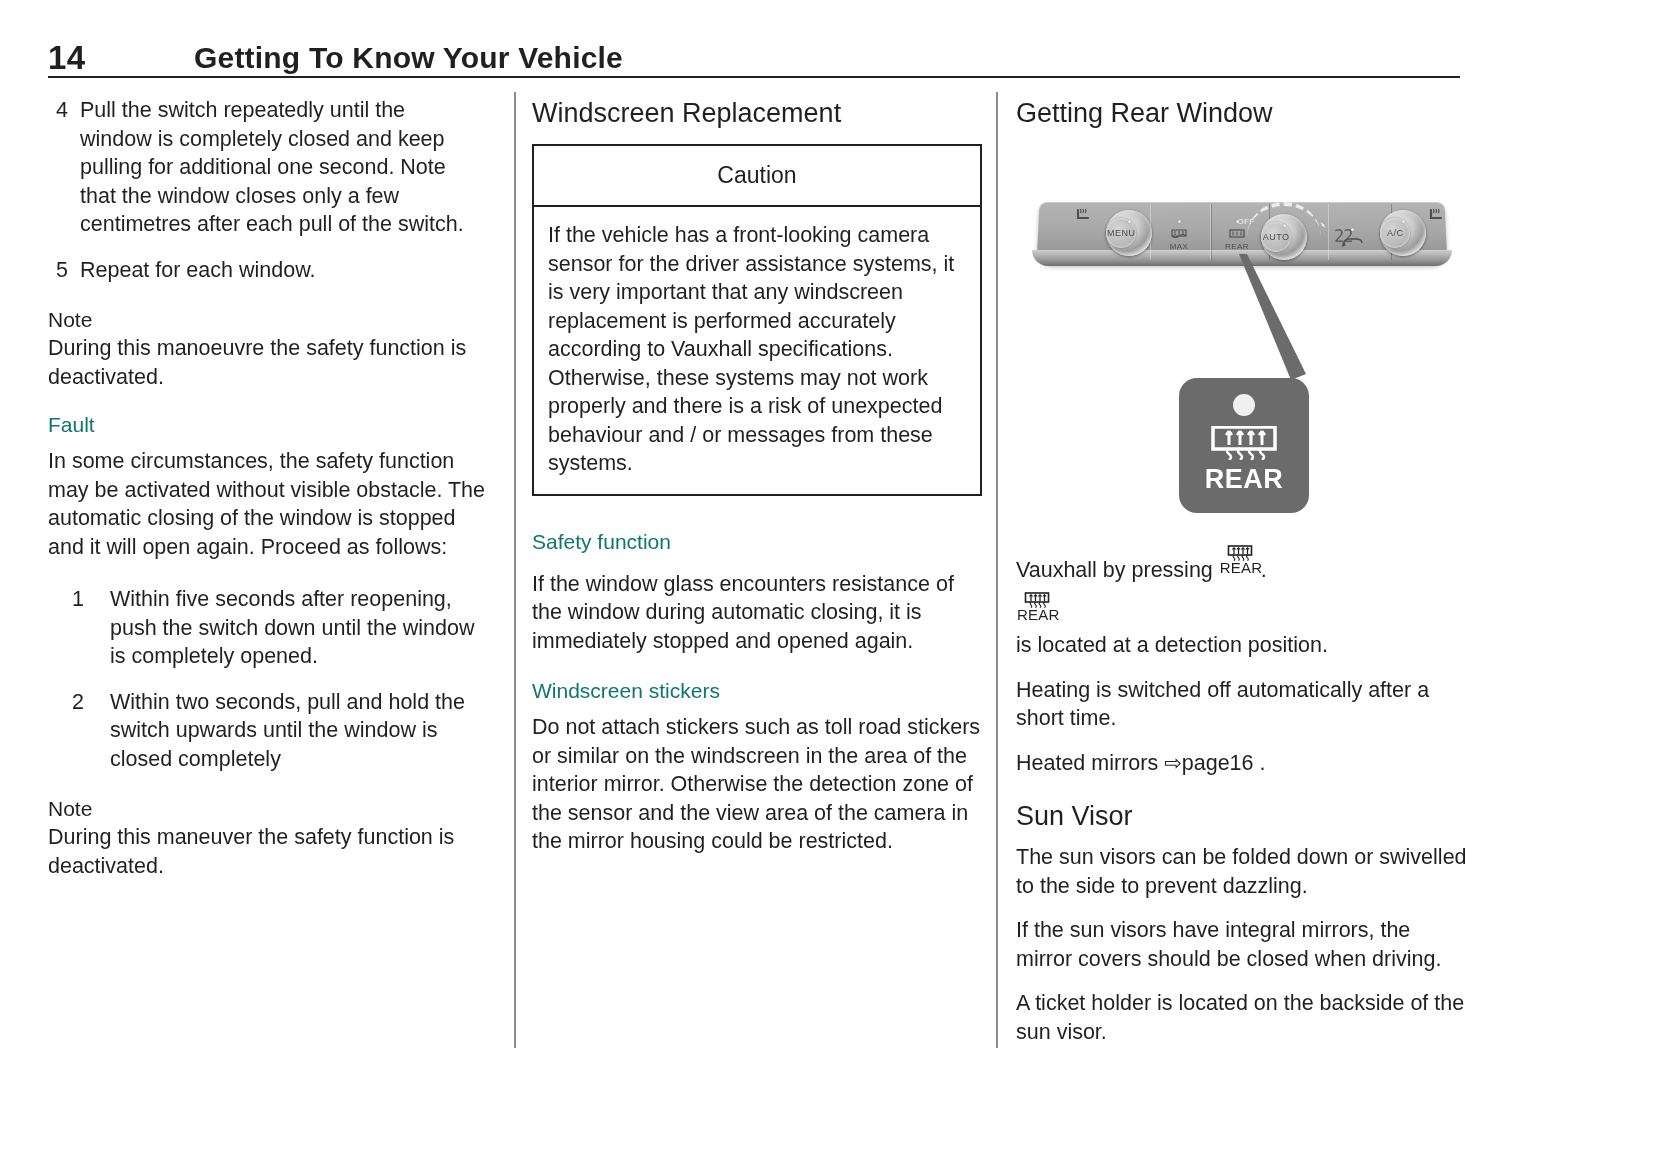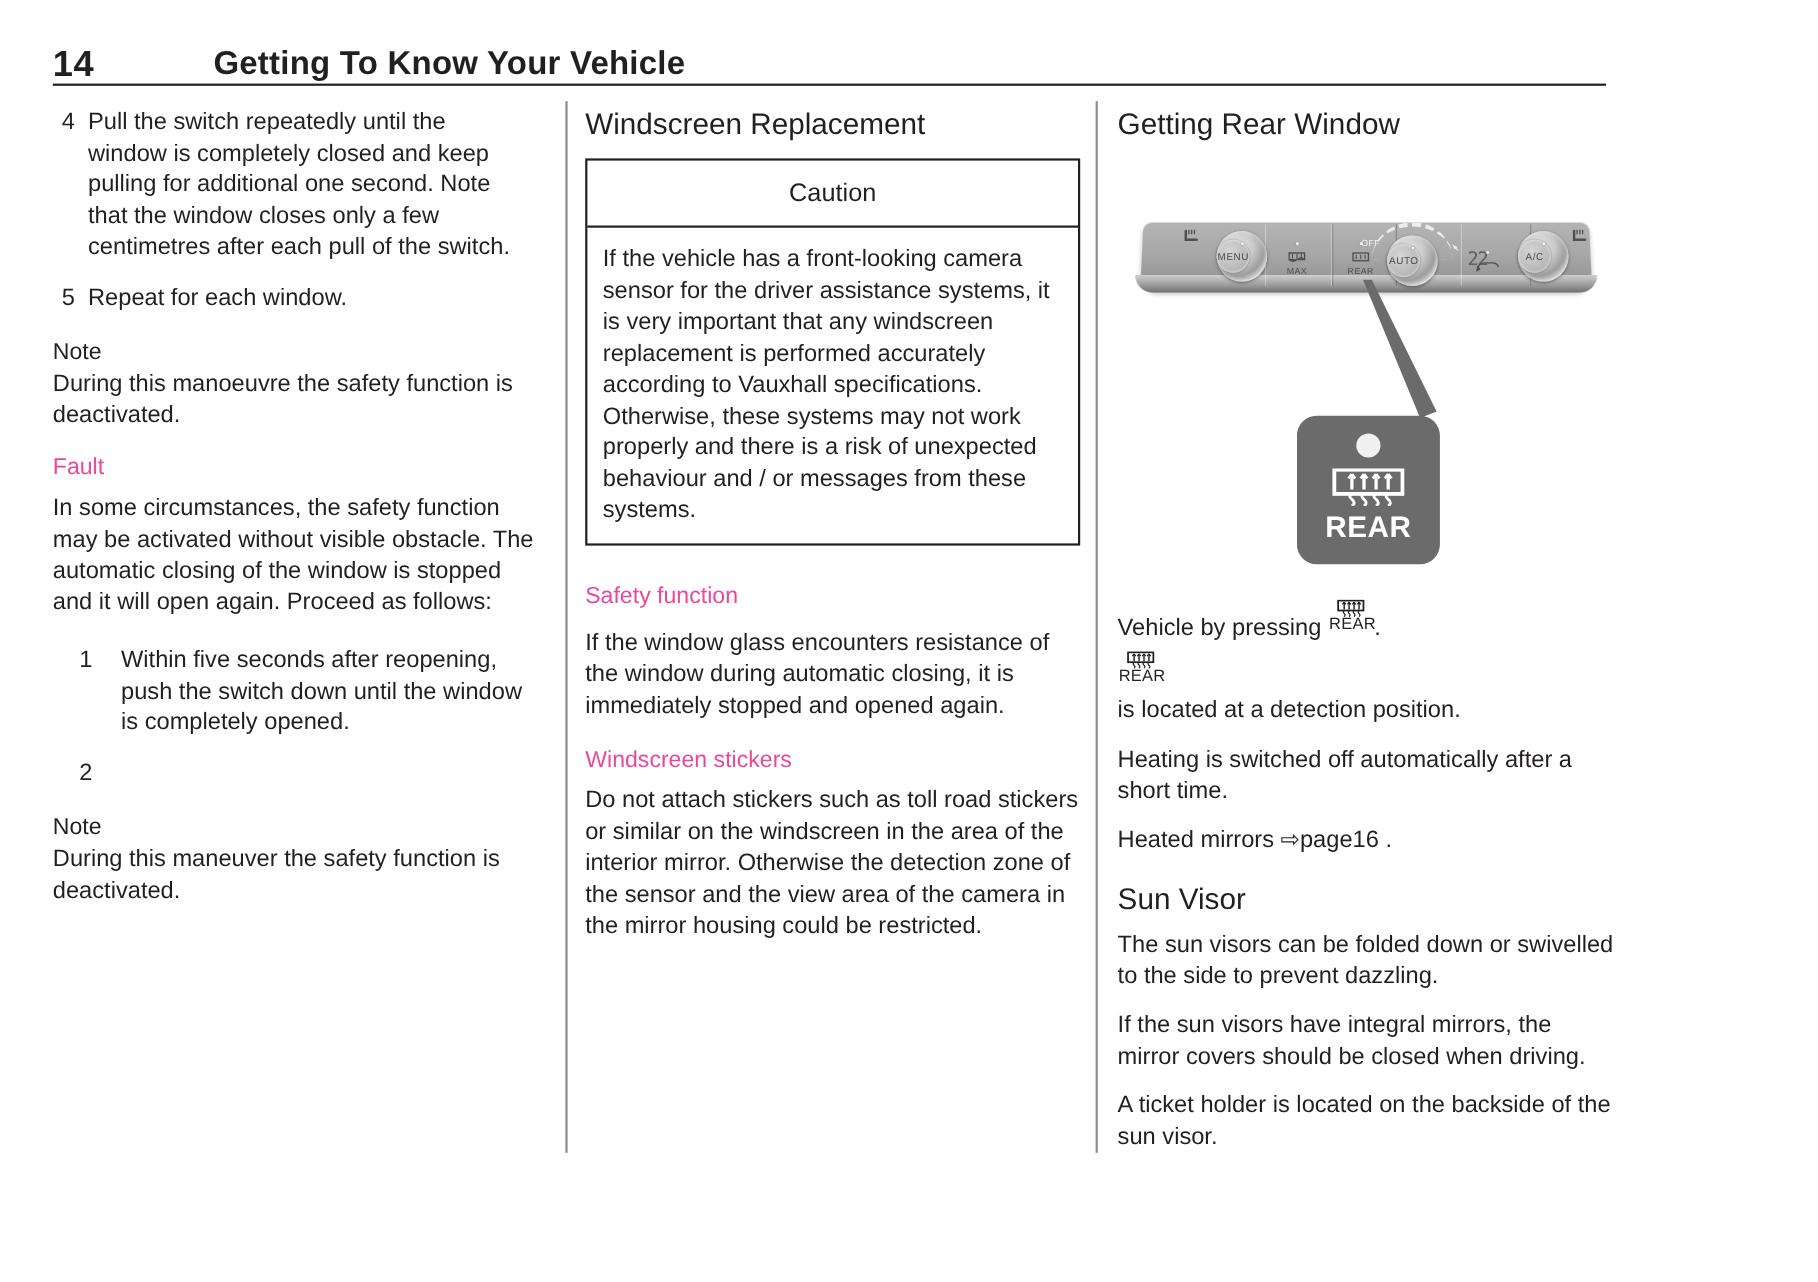--- a/index.html
+++ b/index.html
@@ -81,21 +81,21 @@
     font-weight: 400;
     margin: 0 0 14px 0;
     line-height: 34px;
     color: #231f20;
   }
   h3.sub-title {
     font-size: 21px;
     font-weight: 400;
     margin: 32px 0 8px 0;
     line-height: 28px;
-    color: #ec4899;
+    color: #0f766e;
   }
   h3.note-title {
     font-size: 21px;
     font-weight: 400;
     margin: 22px 0 0 0;
     line-height: 28px;
     color: #231f20;
   }
   p.body-text {
     font-size: 21.5px;
@@ -344,20 +344,21 @@
     <h3 class="sub-title" style="margin-top:20px">Fault</h3>
     <p class="body-text">In some circumstances, the safety function may be activated without visible obstacle. The automatic closing of the window is stopped and it will open again. Proceed as follows:</p>
 
     <ul class="num-list list-block fault-steps">
       <li class="num-item num-wide">
         <span class="num">1</span>
         <span class="txt">Within five seconds after reopening, push the switch down until the window is completely opened.</span>
       </li>
       <li class="num-item num-wide">
         <span class="num">2</span>
+        <span class="txt">Within two seconds, pull and hold the switch upwards until the window is closed completely</span>
       </li>
     </ul>
 
     <h3 class="note-title">Note</h3>
     <p class="body-text">During this maneuver the safety function is deactivated.</p>
   </div>
 
   <div class="col col-mid">
 
     <h2 class="section-title">Windscreen Replacement</h2>
@@ -452,21 +453,21 @@
           <rect x="2" y="1" width="62" height="22" stroke="#ffffff" stroke-width="3.5" fill="none"></rect>
           <path d="M18 19 v-12 M29 19 v-12 M40 19 v-12 M51 19 v-12" stroke="#ffffff" stroke-width="3" fill="none"></path>
           <path d="M18 5 l-3 4 M18 5 l3 4 M29 5 l-3 4 M29 5 l3 4 M40 5 l-3 4 M40 5 l3 4 M51 5 l-3 4 M51 5 l3 4" stroke="#ffffff" stroke-width="2.6" fill="none"></path>
           <path d="M18 22 q-4 3 0 6 q4 3 0 6 M29 22 q-4 3 0 6 q4 3 0 6 M40 22 q-4 3 0 6 q4 3 0 6 M51 22 q-4 3 0 6 q4 3 0 6" stroke="#ffffff" stroke-width="2.6" fill="none"></path>
         </svg>
         <span class="callout-text">REAR</span>
       </div>
     </div>
 
     <p class="body-text" style="margin-top:8px">
-      <span>Vehicle by pressing </span><span class="inline-rear"><svg class="ir-glyph" viewBox="0 0 26 16">
+      <span>Vauxhall by pressing </span><span class="inline-rear"><svg class="ir-glyph" viewBox="0 0 26 16">
             <rect x="1.5" y="1" width="23" height="9" stroke="#231f20" stroke-width="1.6" fill="none"></rect>
             <path d="M7 9 v-6 M11.5 9 v-6 M16 9 v-6 M20.5 9 v-6" stroke="#231f20" stroke-width="1.3" fill="none"></path>
             <path d="M7 2.5 l-1.6 2 M7 2.5 l1.6 2 M11.5 2.5 l-1.6 2 M11.5 2.5 l1.6 2 M16 2.5 l-1.6 2 M16 2.5 l1.6 2 M20.5 2.5 l-1.6 2 M20.5 2.5 l1.6 2" stroke="#231f20" stroke-width="1.1" fill="none"></path>
             <path d="M7 10 q-1.6 1.4 0 2.8 q1.6 1.4 0 2.8 M11.5 10 q-1.6 1.4 0 2.8 q1.6 1.4 0 2.8 M16 10 q-1.6 1.4 0 2.8 q1.6 1.4 0 2.8 M20.5 10 q-1.6 1.4 0 2.8 q1.6 1.4 0 2.8" stroke="#231f20" stroke-width="1.1" fill="none"></path>
           </svg><span class="ir-text">REAR</span></span><span>.</span>
     </p>
 
     <div class="tight-lines" style="margin-top:18px">
       <p class="body-text">
         <span class="inline-rear"><svg class="ir-glyph" viewBox="0 0 26 16">

